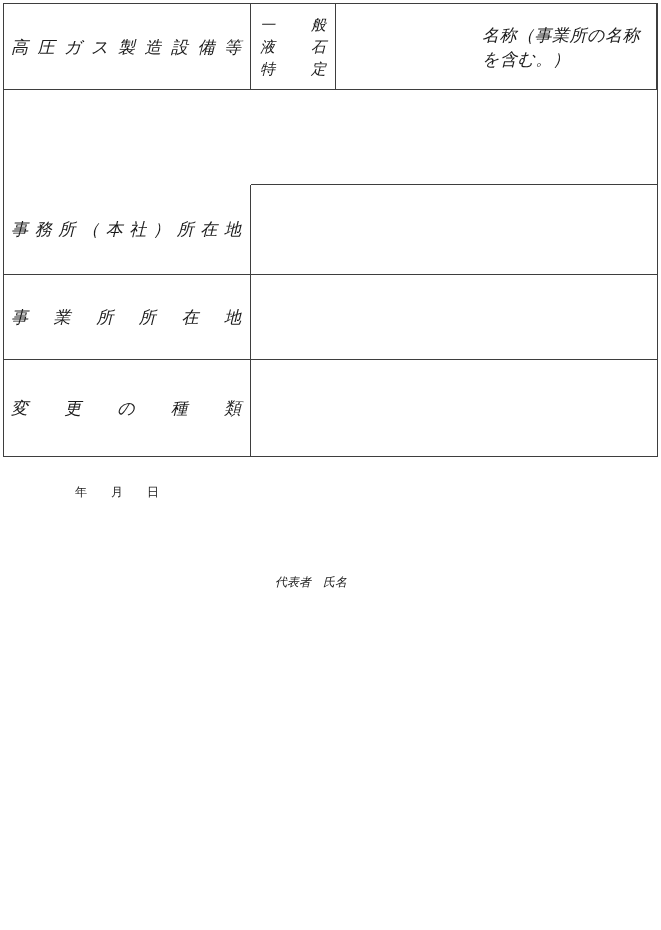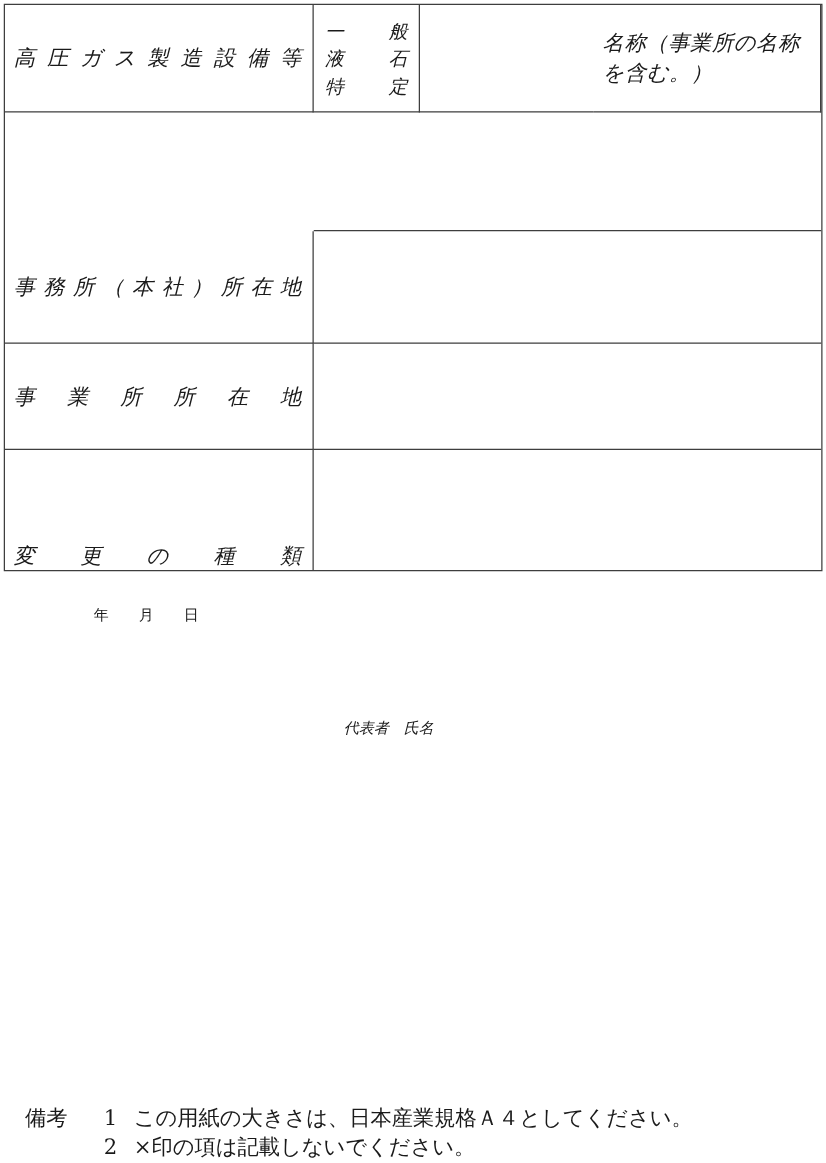--- a/index.html
+++ b/index.html
@@ -33,21 +33,21 @@
   }
   .cell{
     border-right:1px solid var(--border);
     border-bottom:1px solid var(--border);
     display:flex;
     flex-direction:column;
     justify-content:center;
     font-size:17px;
   }
   .cell.last-col{border-right:none;}
-  .cell.last-row{border-bottom:none;justify-content:flex-end;}
+  .cell.last-row{border-bottom:none;}
   .jline{
     display:block;
     width:100%;
     text-align:justify;
     text-align-last:justify;
   }
   .title-cell{padding:0 9px 0 7px;}
   .title-cell .jline{line-height:28px;}
   .cat-cell{padding:0 9px;}
   .cat-cell .jline{line-height:22px;font-size:15px;}
@@ -111,27 +111,14 @@
     </div>
     <div class="cell value-cell last-row"></div>
 
   </div>
 
   <div class="abs date-line">年　　月　　日</div>
 
   <div class="abs rep-line">代表者　氏名</div>
 
 
-  <div class="notes">
-    <div>備考</div>
-    <div class="note-items">
-      <div class="note-row">
-        <span>1</span>
-        <span>この用紙の大きさは、日本産業規格Ａ４としてください。</span>
-      </div>
-      <div class="note-row">
-        <span>2</span>
-        <span>×印の項は記載しないでください。</span>
-      </div>
-    </div>
-  </div>
 
 </div>
 
 </body></html>

